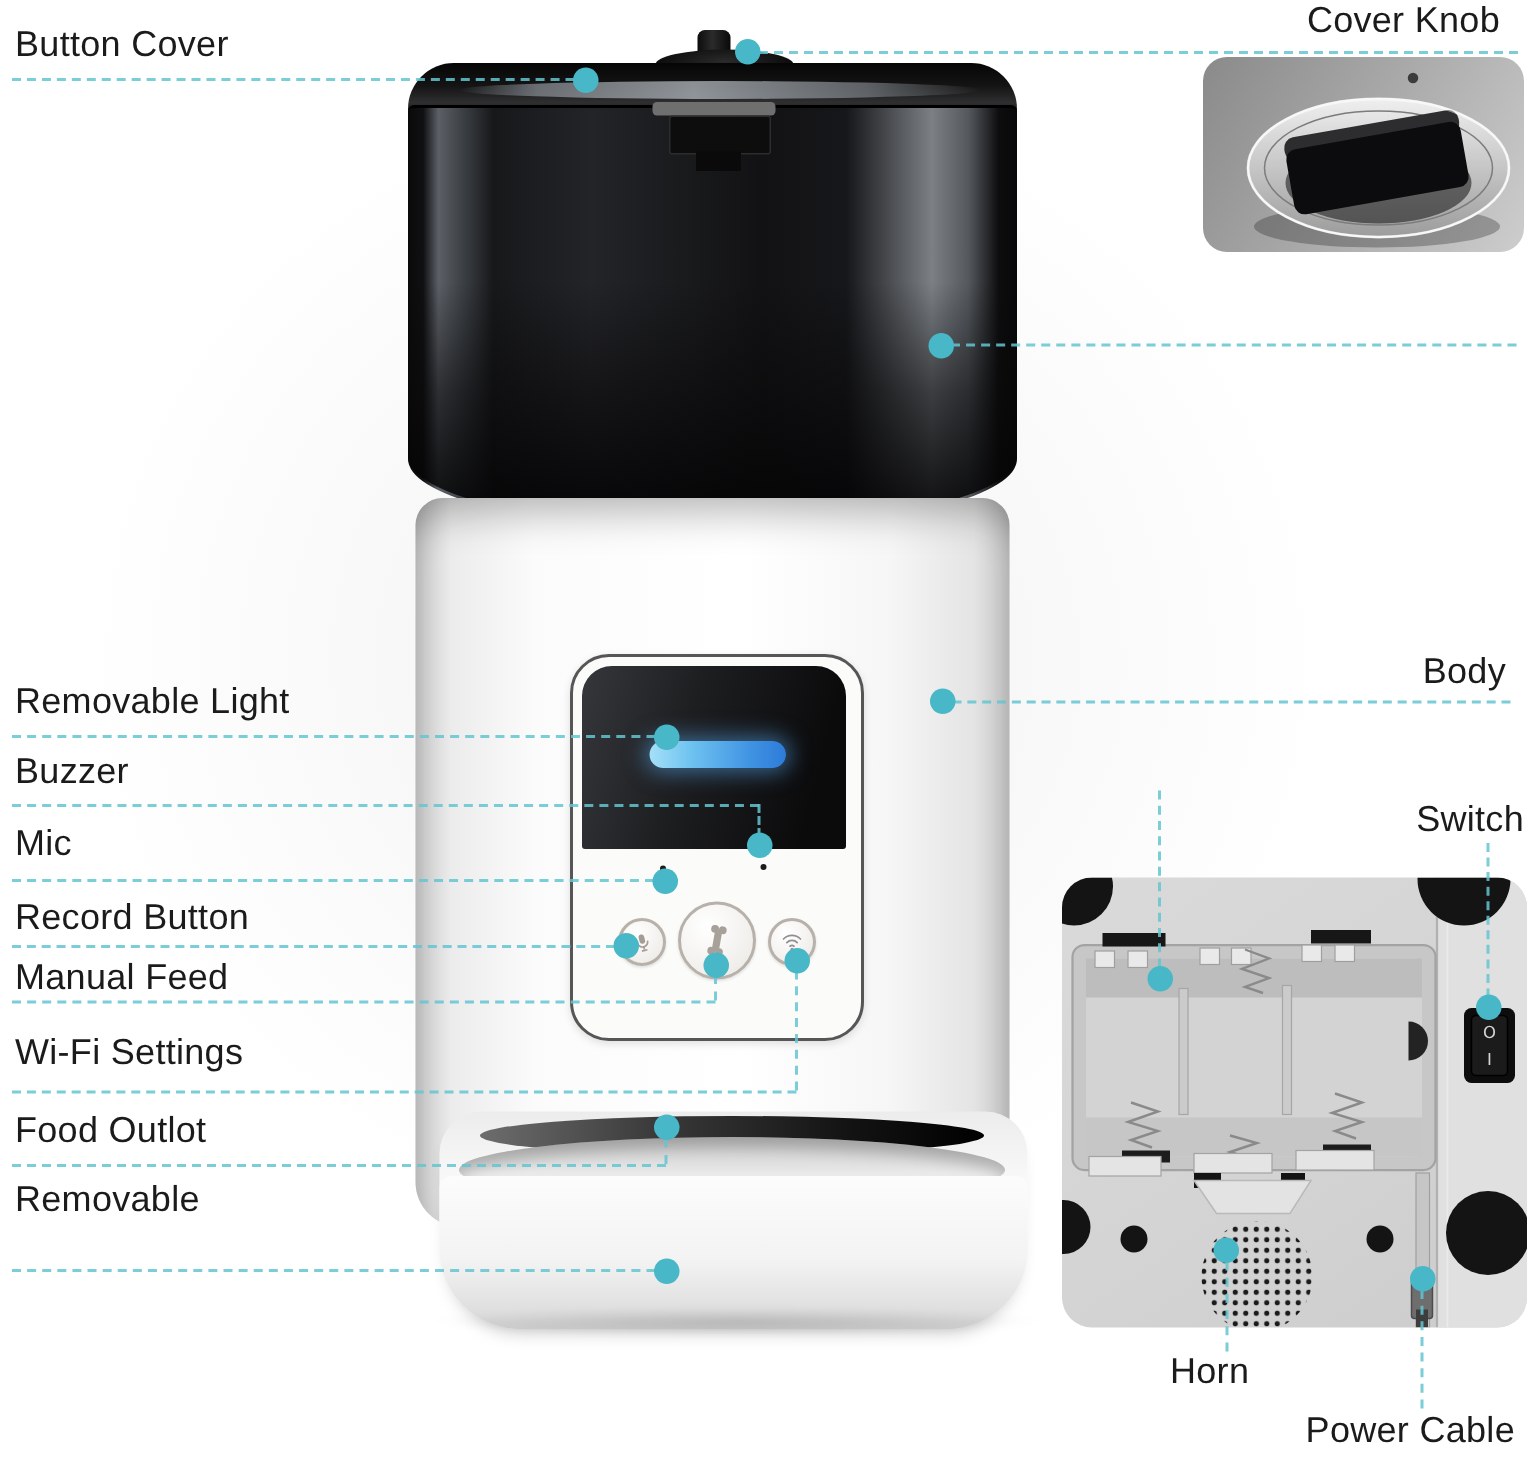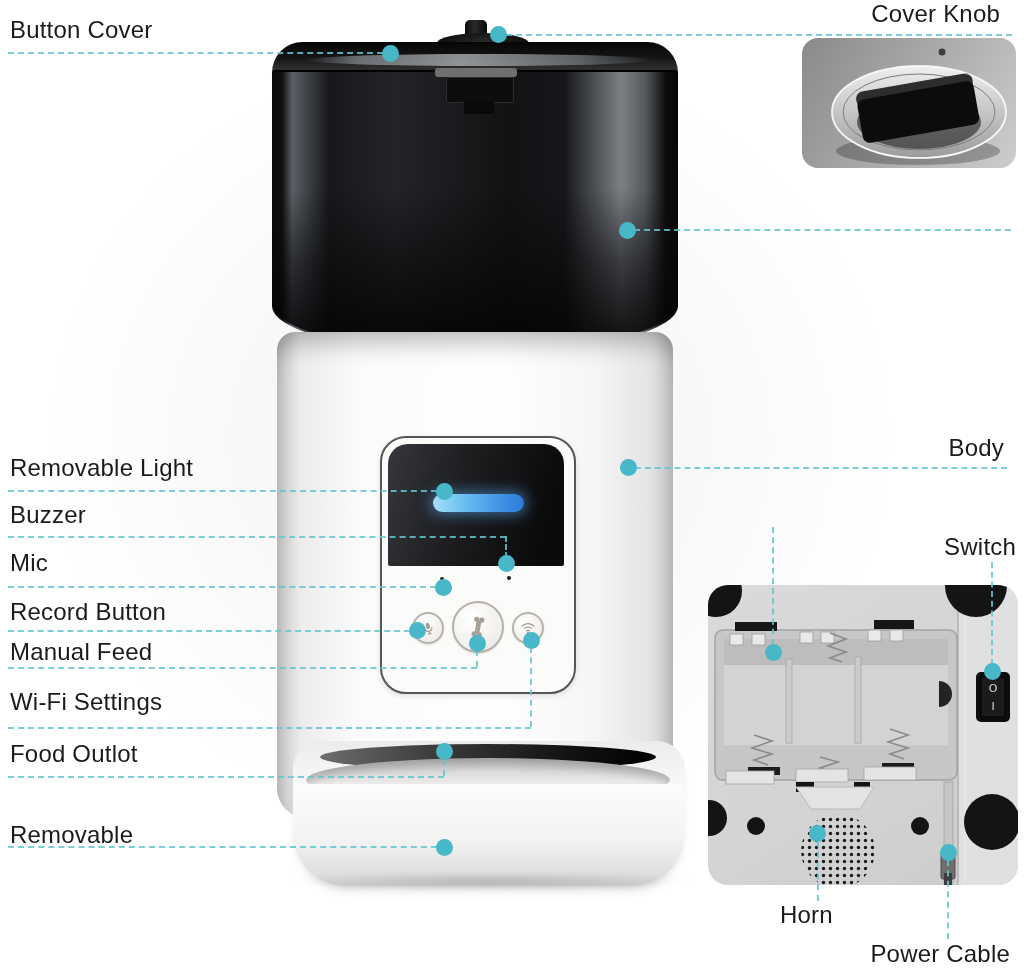--- a/index.html
+++ b/index.html
@@ -3,21 +3,21 @@
 <meta charset="utf-8">
 <style>
   html,body{margin:0;padding:0;background:#fff;}
   .scene{position:relative;width:1024px;height:973px;background:#ffffff;overflow:hidden;
          font-family:"Liberation Sans","DejaVu Sans",sans-serif;color:#1b1b1b;}
   .backdrop{position:absolute;inset:0;
          background:radial-gradient(ellipse 540px 500px at 470px 440px,#f1f1f2 0%,#f9f9fa 45%,#ffffff 78%);}
   
   .lbl{position:absolute;font-size:24px;line-height:28px;color:#1b1b1b;white-space:nowrap;letter-spacing:.2px;}
   .lbl.r{text-align:right;}
-  .lbl2{line-height:30px;margin-top:35px;}
+  .lbl2{line-height:30px;}
   
   .dot{position:absolute;width:17px;height:17px;border-radius:50%;background:#48b7c7;}
   .dh{position:absolute;height:0;border-top:2px dashed rgba(100,196,208,.85);}
   .dv{position:absolute;width:0;border-left:2px dashed rgba(100,196,208,.85);}
   
   .knob-stem{position:absolute;left:465px;top:20px;width:22px;height:24px;border-radius:5px 5px 2px 2px;
          background:linear-gradient(90deg,#0c0c0c,#2b2b2b 45%,#090909);}
   .knob-base{position:absolute;left:437px;top:33px;width:92px;height:20px;border-radius:50%;
          background:radial-gradient(ellipse at 50% 40%,#2a2a2a,#0a0a0a 75%);}
   .hopper-lid{position:absolute;left:272px;top:42px;width:406px;height:34px;border-radius:36px 36px 4px 4px;

